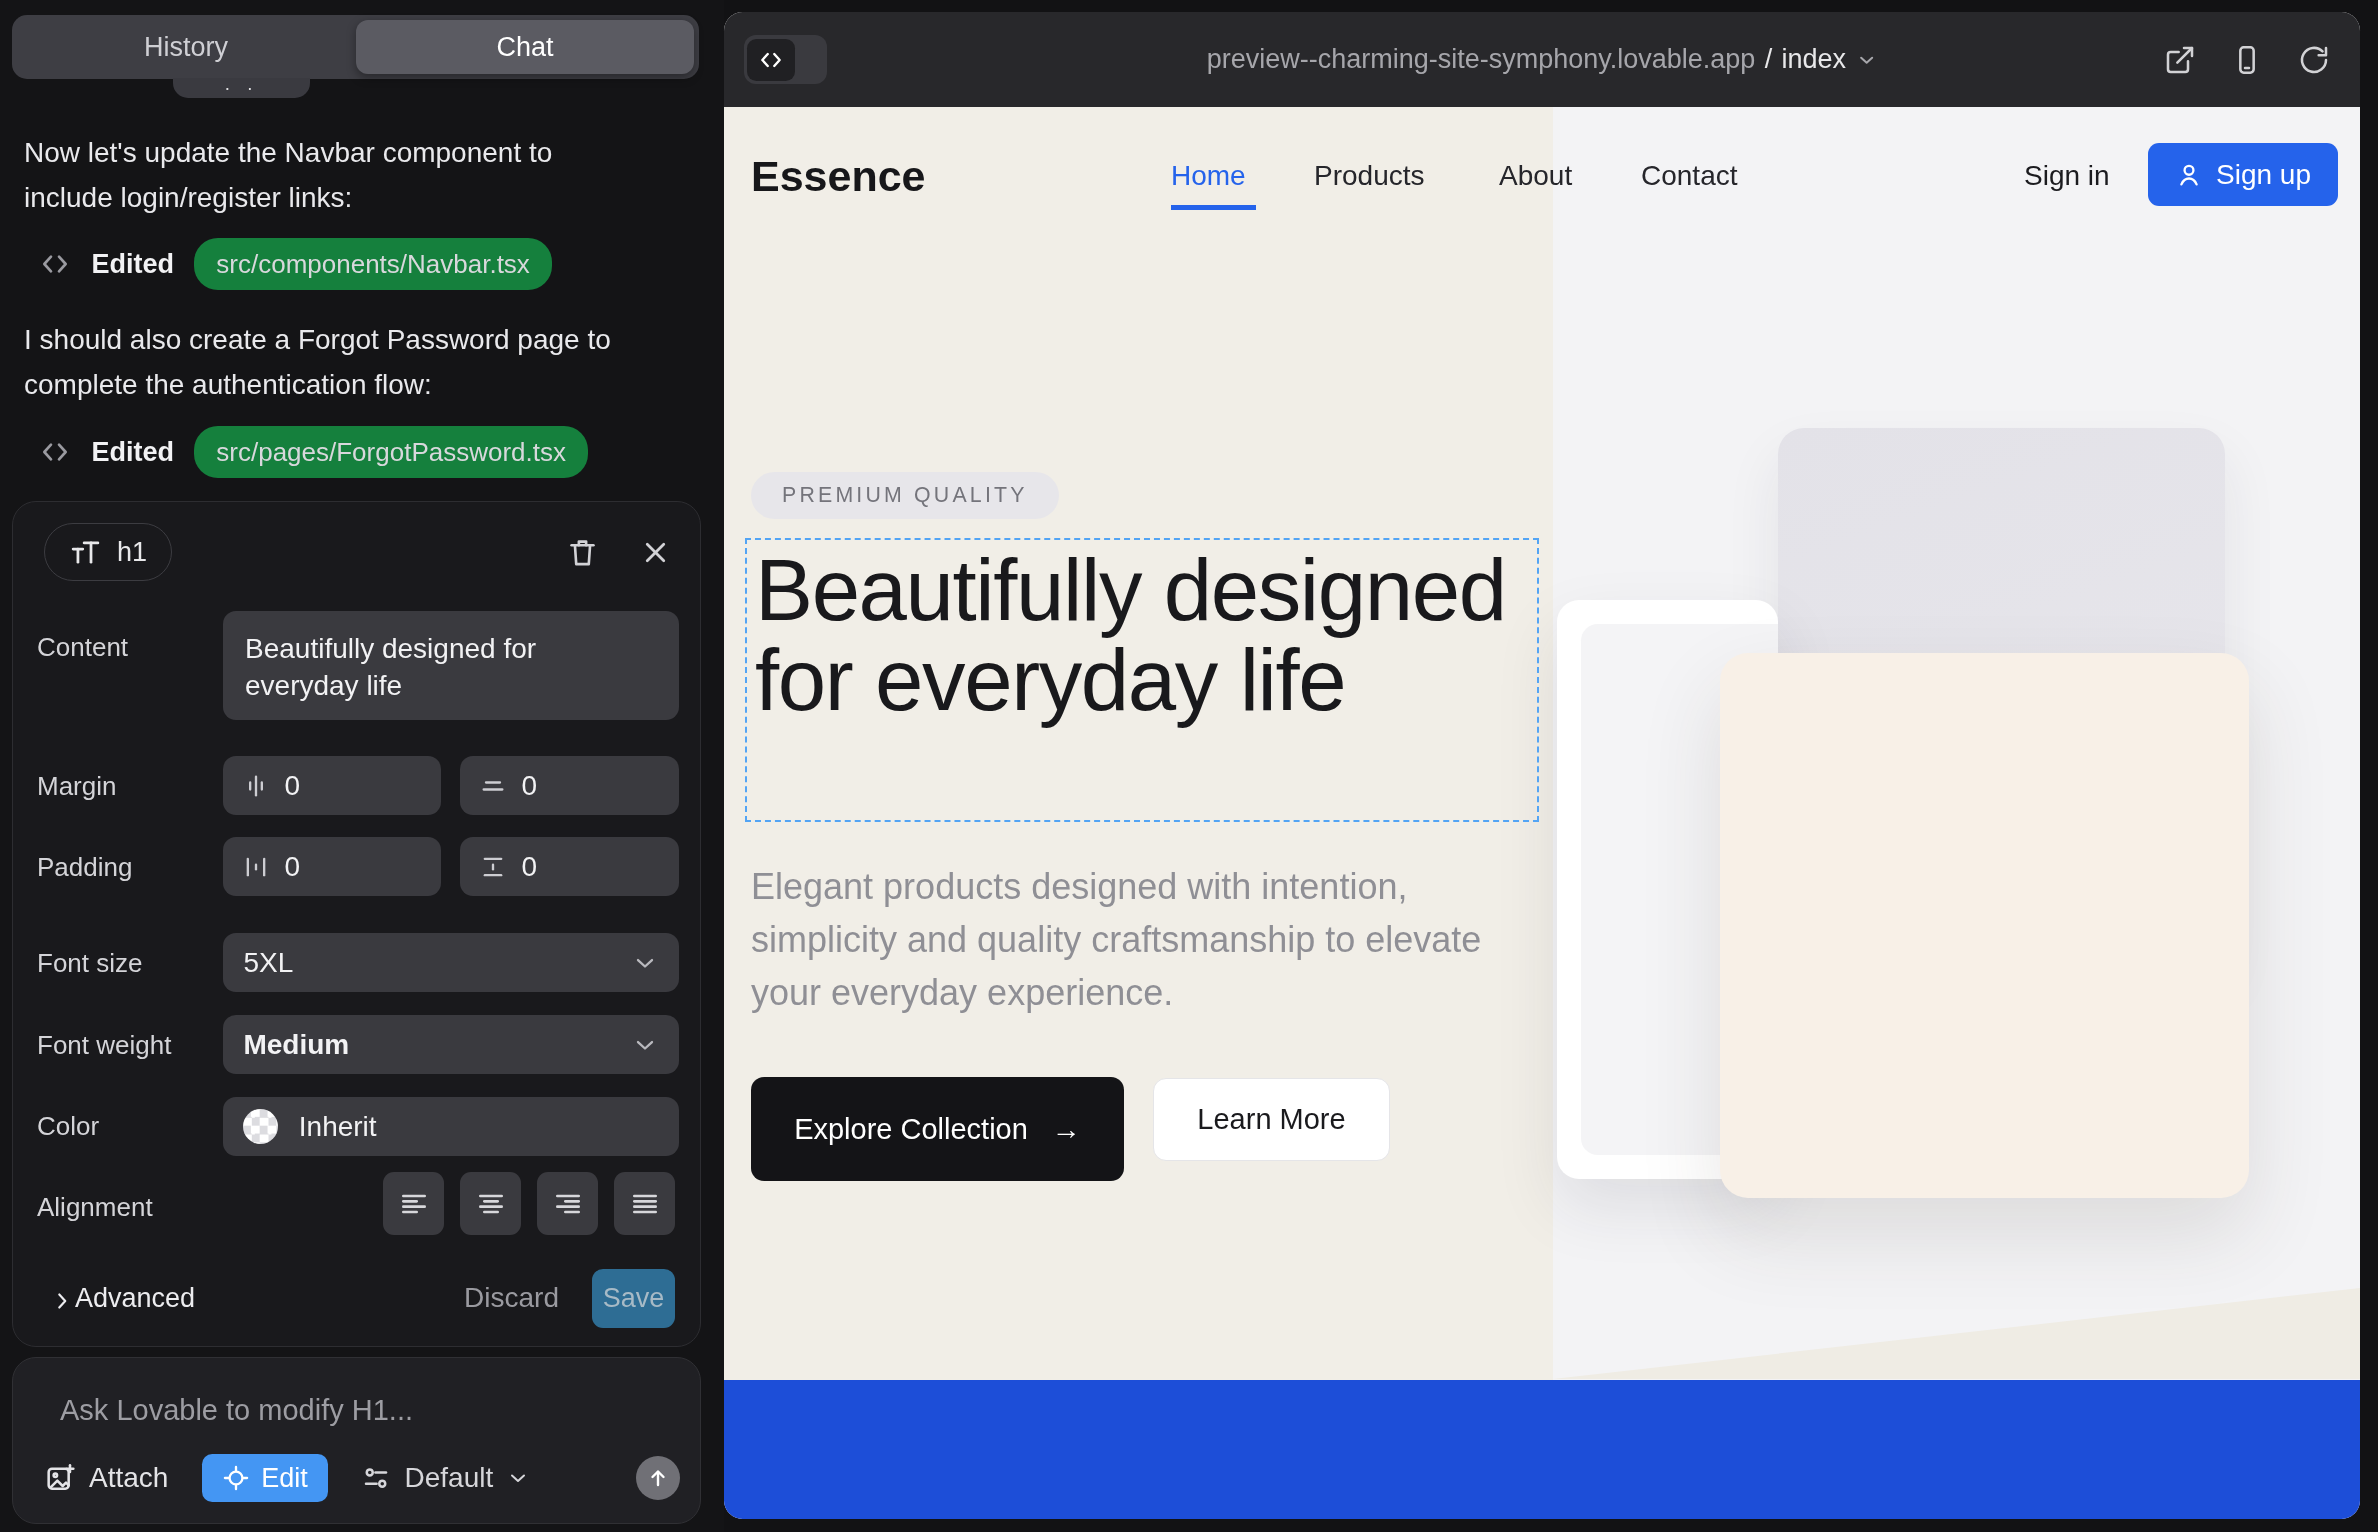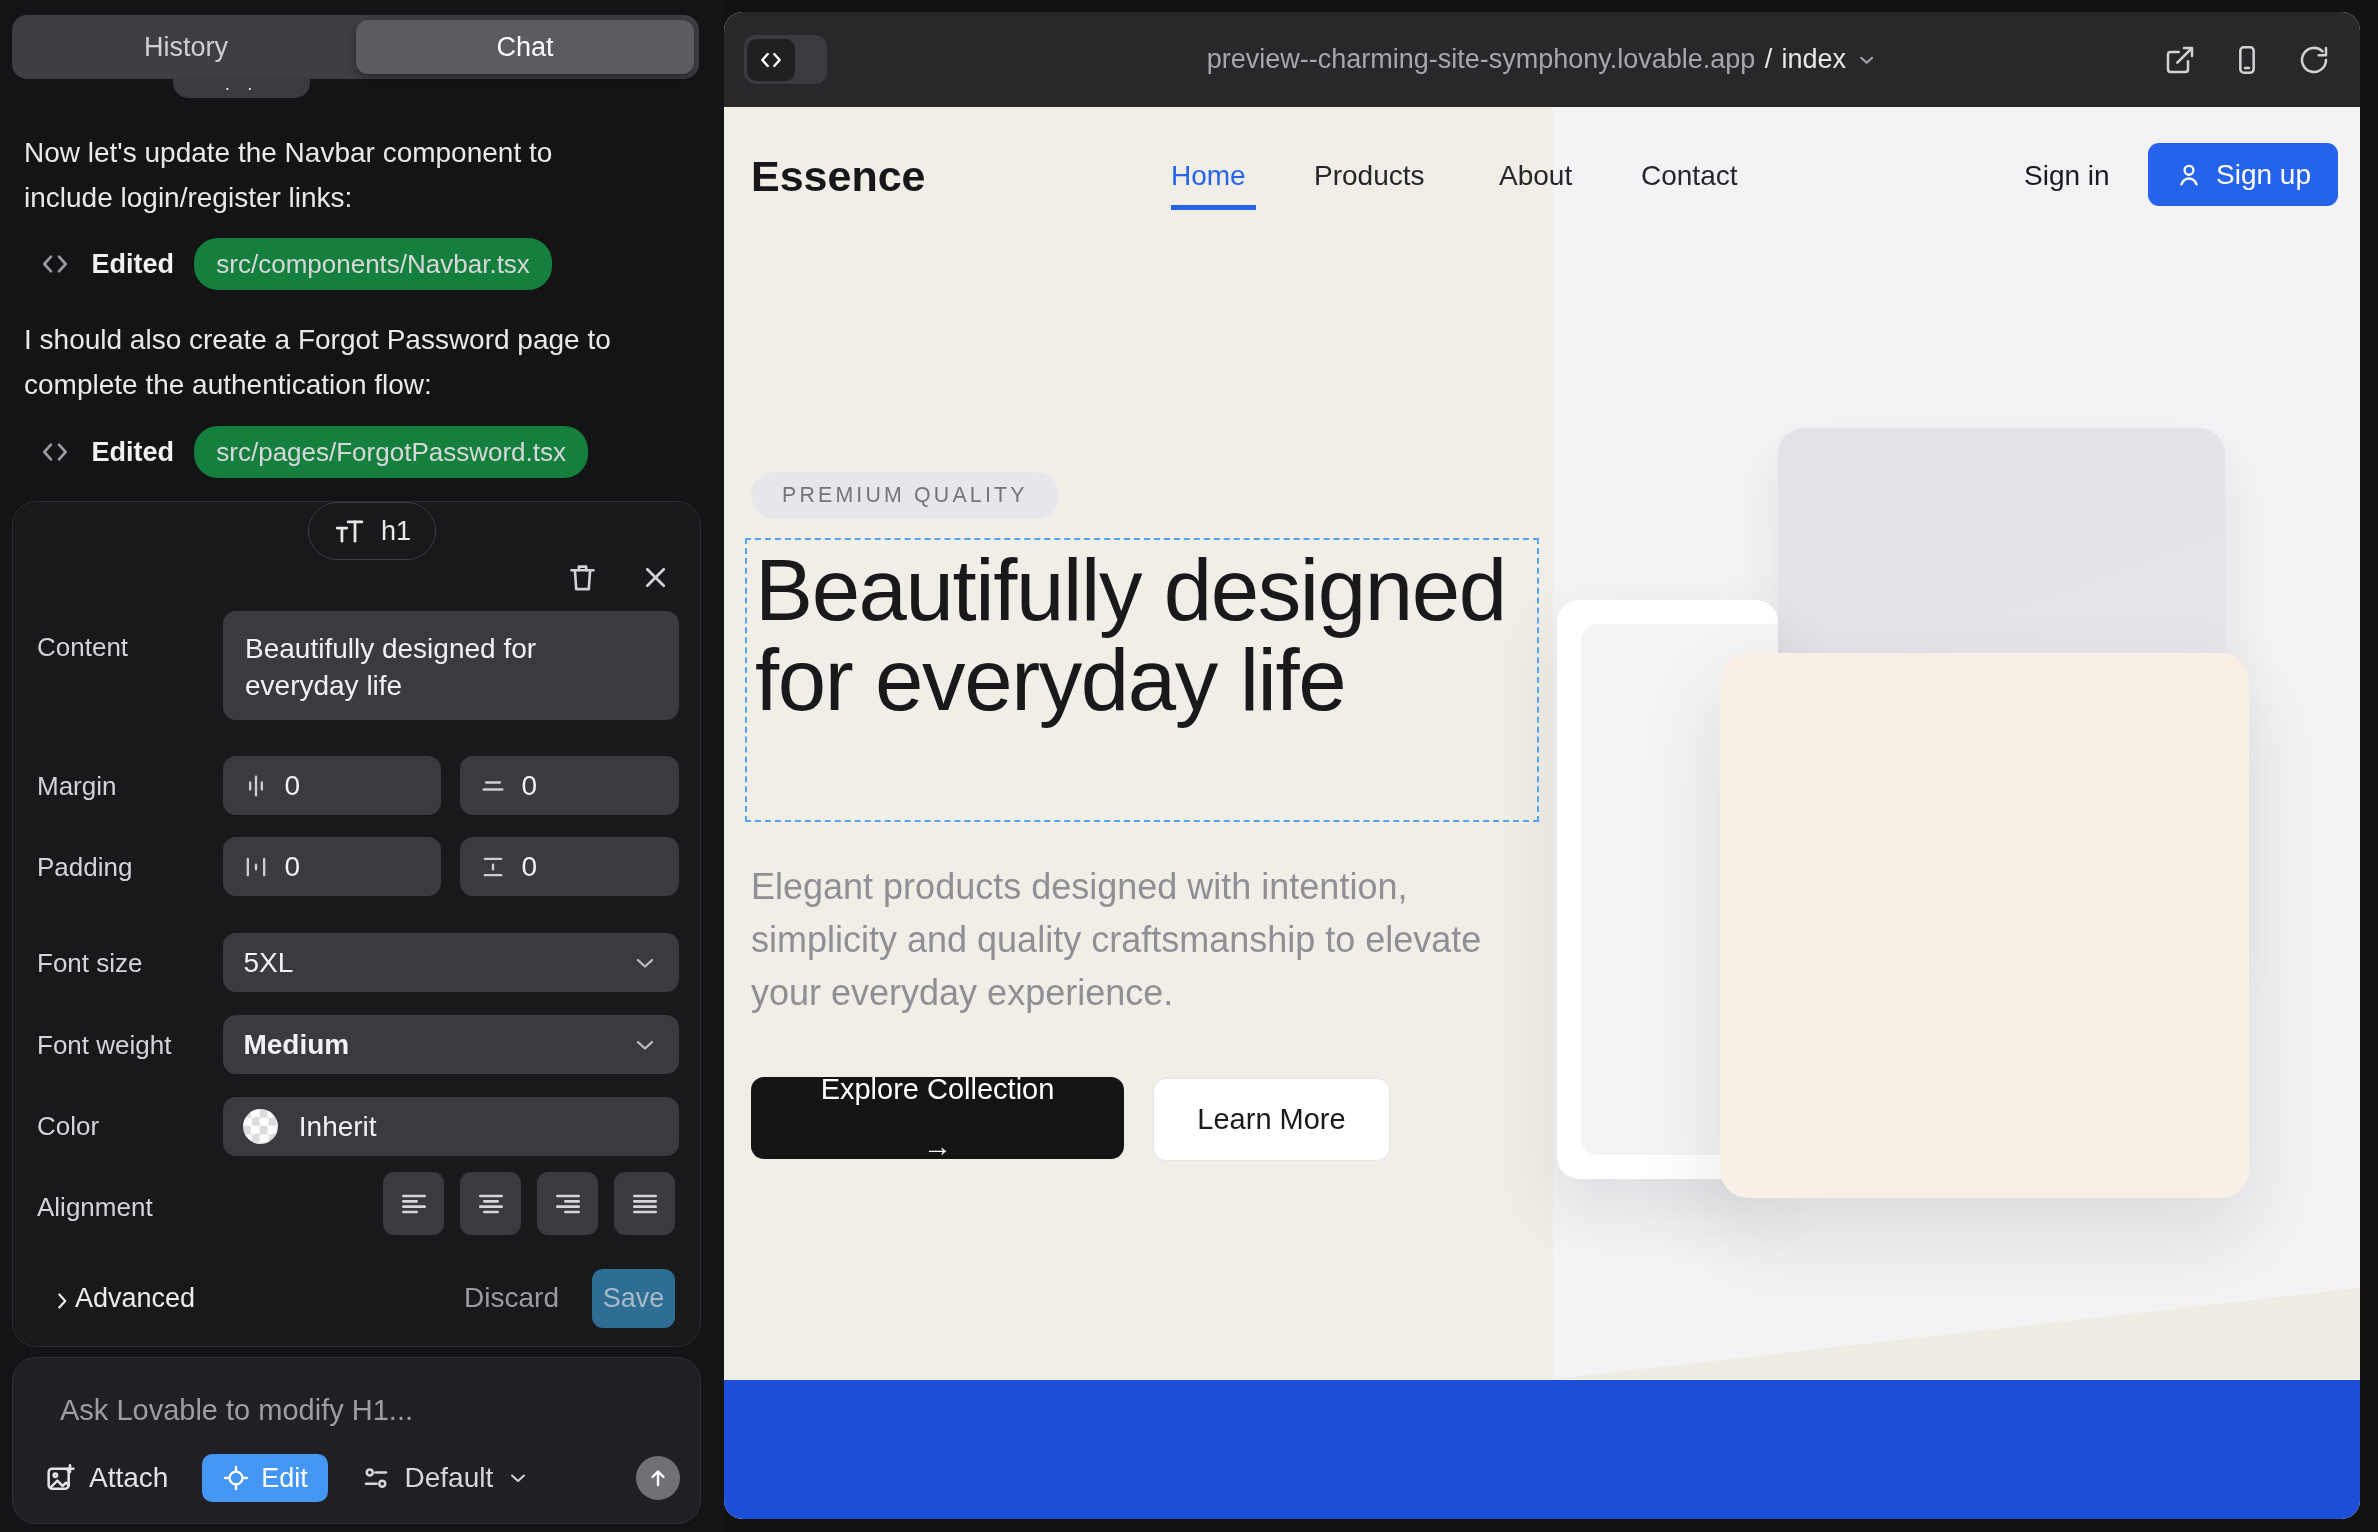--- a/index.html
+++ b/index.html
@@ -29,21 +29,21 @@
   .row1 { top: 237px; }
   .row2 { top: 425px; }
   .code-ic { color: #9a9aa0; }
   .edited-lbl { font-size: 27px; font-weight: 700; color: #f2f2f4; }
   .file-badge { background: #15803d; border-radius: 24px; padding: 10.2px 22px;
                 font-size: 26px; color: #d8d8dc; cursor: pointer; white-space: nowrap; }
 
   
   .editor { position: absolute; left: 12px; top: 501px; width: 689px; height: 846px;
             background: #19191c; border: 1.9px solid #2d2d31; border-radius: 24px; }
-  .editor-head { position: absolute; left: 0; top: 0; right: 0; height: 100px; display: flex; align-items: center; flex-direction: column; }
+  .editor-head { position: absolute; left: 0; top: 0; right: 0; height: 100px; display: flex; align-items: center; }
   .tag-chip { margin-left: 31px; height: 58px; display: flex; align-items: center; gap: 15px;
               padding: 0 24px; border: 1.9px solid #3c3c41; border-radius: 927px; color: #e8e8ea; font-size: 27px; }
   .head-actions { margin-left: auto; margin-right: 28px; display: flex; align-items: center; gap: 39px; }
   .icon-btn { background: none; border: none; color: #d2d2d6; cursor: pointer; }
 
   .ed-label { position: absolute; left: 24px; font-size: 26px; color: #d4d4d8; }
   .field { position: absolute; background: #3a3a3f; border-radius: 13px; color: #f2f2f4; font-size: 28px; }
   .content-field { left: 210px; top: 109px; width: 456px; height: 109px; padding: 18.6px 22px; line-height: 37px; cursor: text; }
 
   .mini-input { display: flex; align-items: center; gap: 15px; padding: 0 18.6px; height: 59px; cursor: text; }
@@ -133,23 +133,23 @@
 
   .quality-badge { position: absolute; left: 27px; top: 365px; height: 47px; padding: 0 31px;
                    background: #e7e6ea; border-radius: 927px; display: flex; align-items: center;
                    font-size: 21.3px; letter-spacing: 3.2px; color: #74747b; font-weight: 500; }
   .selection { position: absolute; left: 21.3px; top: 431px; width: 794px; height: 284px;
                border: 2.8px dashed #53a4f4; }
   .hero-h1 { position: absolute; left: 31px; top: 438px; width: 770px; font-size: 87px;
              line-height: 90px; font-weight: 500; letter-spacing: -1.4px; color: #19191c; cursor: pointer; }
   .hero-p { position: absolute; left: 27px; top: 753px; width: 751px; font-size: 36px;
             line-height: 53px; color: #8f8f95; }
-  .cta-primary { position: absolute; left: 27px; top: 970px; width: 373px; height: 82px;
+  .cta-primary { position: absolute; left: 27px; top: 970px; width: 373px; height: 104px;
                  background: #141417; color: #fff; font-size: 29px; border: none; border-radius: 13px;
-                 display: flex; align-items: center; justify-content: center; gap: 24px; cursor: pointer; flex-direction: column; }
+                 display: flex; align-items: center; justify-content: center; gap: 24px; cursor: pointer; }
   .cta-secondary { position: absolute; left: 429px; top: 971px; width: 237px; height: 83px;
                    background: #ffffff; color: #1a1a1d; font-size: 29px; border: 1.9px solid #e5e5e8;
                    border-radius: 13px; display: flex; align-items: center; justify-content: center; cursor: pointer; }
 </style>
 </head>
 <body>
 
 <div id="app">
 
   <aside class="sidebar">

